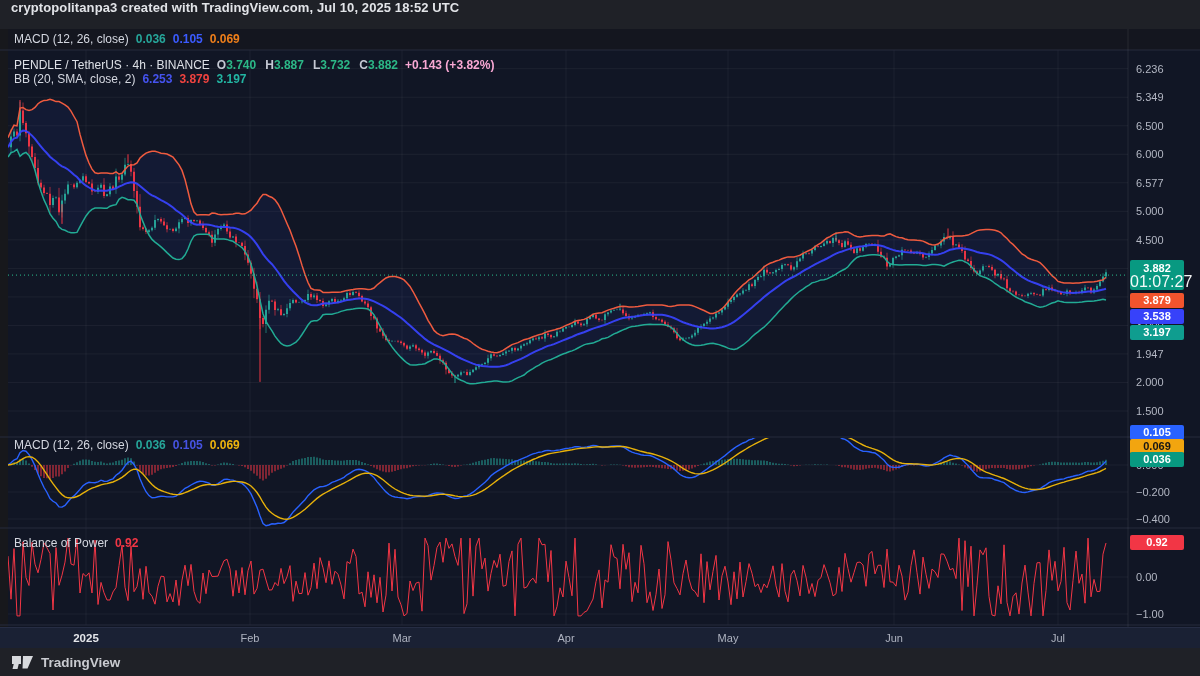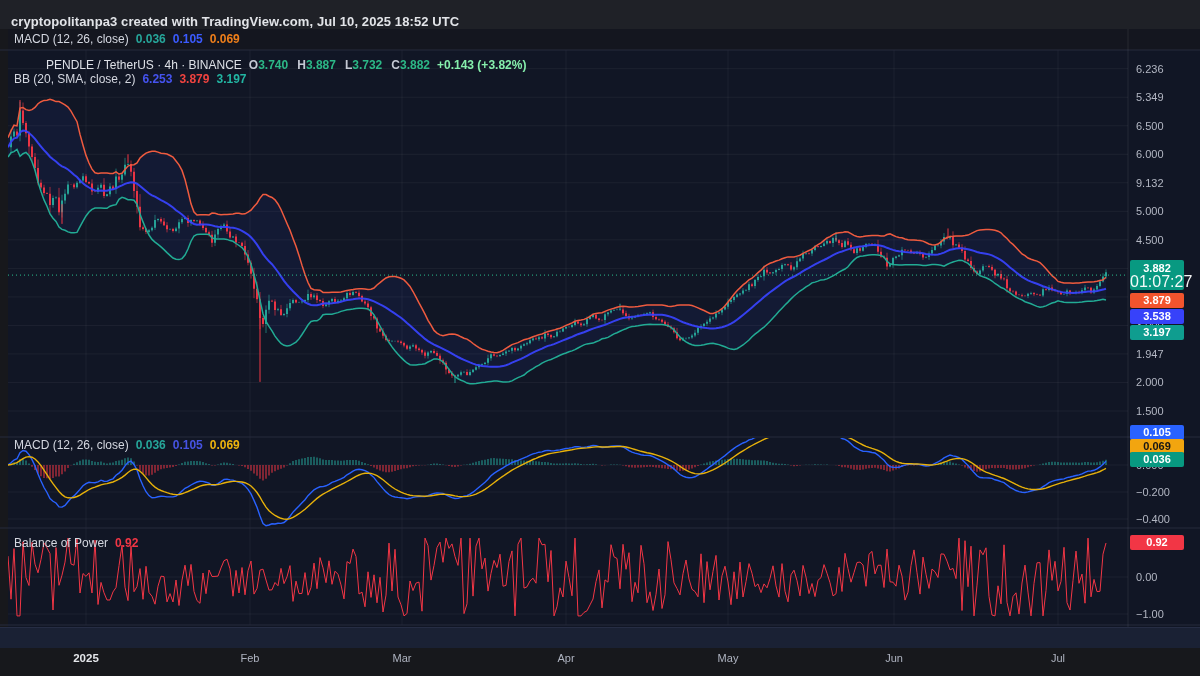--- a/index.html
+++ b/index.html
@@ -1,39 +1,39 @@
 <!DOCTYPE html>
 <html><head>
 <meta charset="utf-8">
 <style>
   html,body{margin:0;padding:0;background:#17181c;}
   body{width:1200px;height:676px;overflow:hidden;font-family:"Liberation Sans",sans-serif;
        -webkit-font-smoothing:antialiased;}
   .frame{position:relative;width:1200px;height:676px;background:#17181c;}
   .topbar{position:absolute;left:0;top:0;width:1200px;height:29px;background:#1f2127;
-          display:flex;align-items:flex-end;padding-left:11px;box-sizing:border-box;}
+          display:flex;align-items:flex-start;padding-left:11px;box-sizing:border-box;}
   .topbar span{color:#e2e4e8;font-size:13px;font-weight:700;letter-spacing:.1px;}
   .panes{position:absolute;left:0;top:29px;width:1200px;height:598px;background:#17181c;}
   .panes svg{position:absolute;left:0;top:0;}
   .legend{position:absolute;display:flex;align-items:center;gap:7px;font-size:12px;
           color:#cdd1dc;white-space:nowrap;z-index:5;}
   .legend .vals{display:flex;gap:7px;font-weight:600;}
   .legend .ttl{font-weight:400;color:#d4d7e0;}
   .ohlc{display:flex;gap:9px;}
   .ohlc .k{color:#c5c9d4;font-weight:600;}
   .badge{position:absolute;left:1130px;width:54px;border-radius:2px;color:#fff;z-index:6;
          font-size:11px;font-weight:600;text-align:center;line-height:15px;height:15px;}
   .badge.twoline{height:30px;line-height:14px;padding-top:1px;box-sizing:border-box;}
   .badge .sub{font-weight:400;font-size:16px;opacity:.95;}
   .axlab{position:absolute;left:1136px;color:#b3b7c3;font-size:11px;transform:translateY(-50%);
          z-index:2;}
   .timeaxis{position:absolute;left:0;top:627px;width:1200px;height:21px;background:#1a2134;
             border-top:1px solid #262d44;box-sizing:border-box;}
   .timeaxis .m{position:absolute;top:50%;transform:translate(-50%,-50%);color:#aeb3c0;
-               font-size:11px;margin-top:20px;}
+               font-size:11px;}
   .timeaxis .m.bold{color:#e4e6ea;font-weight:700;font-size:11.5px;}
   .bottombar{position:absolute;left:0;top:648px;width:1200px;height:28px;background:#1f2127;
              display:flex;align-items:center;gap:7px;padding-left:12px;box-sizing:border-box;}
   .bottombar .brand{color:#c9cbd0;font-size:13.5px;font-weight:700;}
 </style>
 </head>
 <body>
 
 <div class="frame">
 
@@ -113,28 +113,28 @@
     <div class="legend" style="left:14px;top:3px;">
       <span class="ttl">MACD (12, 26, close)</span>
       <span class="vals" id="macd-top-vals">
           <span style="color: rgb(38, 166, 154);">0.036</span>
           <span style="color: rgb(59, 91, 255);">0.105</span>
           <span style="color: rgb(239, 127, 26);">0.069</span>
         </span>
     </div>
 
     <div class="legend" style="left:14px;top:29px;">
-      <span class="ttl" style="color:#dde0e6;margin-left:32px;">PENDLE / TetherUS · 4h · BINANCE</span>
+      <span class="ttl" style="color:#dde0e6;">PENDLE / TetherUS · 4h · BINANCE</span>
       <span class="ohlc" id="ohlc-vals">
           <span><span class="k">O</span><span style="color:#2cb887;font-weight:600;">3.740</span></span>
           <span><span class="k">H</span><span style="color:#2cb887;font-weight:600;">3.887</span></span>
           <span><span class="k">L</span><span style="color:#2cb887;font-weight:600;">3.732</span></span>
           <span><span class="k">C</span><span style="color:#2cb887;font-weight:600;">3.882</span></span>
         </span>
-      <span id="change-val" style="font-weight: 600; color: #86efac;">+0.143 (+3.82%)</span>
+      <span id="change-val" style="font-weight: 600; color: #f9a8d4;">+0.143 (+3.82%)</span>
     </div>
 
     <div class="legend" style="left:14px;top:43px;">
       <span class="ttl">BB (20, SMA, close, 2)</span>
       <span class="vals" id="bb-vals">
           <span style="color: rgb(69, 83, 240);">6.253</span>
           <span style="color: rgb(240, 67, 63);">3.879</span>
           <span style="color: rgb(34, 181, 162);">3.197</span>
         </span>
     </div>
@@ -153,21 +153,21 @@
       <span class="vals">
           <span id="bop-val" style="color: rgb(242, 54, 69);">0.92</span>
         </span>
     </div>
 
     <div id="axis-layer">
         <div class="axlab" style="top: 39.7px;">6.236</div>
         <div class="axlab" style="top: 68.225px;">5.349</div>
         <div class="axlab" style="top: 96.75px;">6.500</div>
         <div class="axlab" style="top: 125.275px;">6.000</div>
-        <div class="axlab" style="top: 153.8px;">9.132</div>
+        <div class="axlab" style="top: 153.8px;">6.577</div>
         <div class="axlab" style="top: 182.325px;">5.000</div>
         <div class="axlab" style="top: 210.85px;">4.500</div>
         <div class="axlab" style="top: 239.375px;">4.000</div>
         <div class="axlab" style="top: 267.9px;">3.500</div>
         <div class="axlab" style="top: 296.425px;">3.000</div>
         <div class="axlab" style="top: 324.95px;">1.947</div>
         <div class="axlab" style="top: 353.475px;">2.000</div>
         <div class="axlab" style="top: 382px;">1.500</div>
         <div class="axlab" style="top: 436px;">0.000</div>
         <div class="axlab" style="top: 463px;">−0.200</div>
@@ -190,13 +190,21 @@
   <div class="timeaxis" id="time-axis">
       <div class="m bold" style="left: 86px;">2025</div>
       <div class="m" style="left: 250px;">Feb</div>
       <div class="m" style="left: 402px;">Mar</div>
       <div class="m" style="left: 566px;">Apr</div>
       <div class="m" style="left: 728px;">May</div>
       <div class="m" style="left: 894px;">Jun</div>
       <div class="m" style="left: 1058px;">Jul</div>
     </div>
 
+  <div class="bottombar">
+    <svg width="22" height="14" viewBox="0 0 22 14">
+      <rect x="0" y="1" width="9" height="8" fill="#d7d9dd"></rect>
+      <rect x="4" y="1" width="5" height="13" fill="#d7d9dd" transform="skewX(-14)"></rect>
+      <polygon points="11,1 21,1 15.5,13.6 10.5,13.6" fill="#d7d9dd"></polygon>
+    </svg>
+    <span class="brand">TradingView</span>
+  </div>
 </div>
 
 </body></html>

